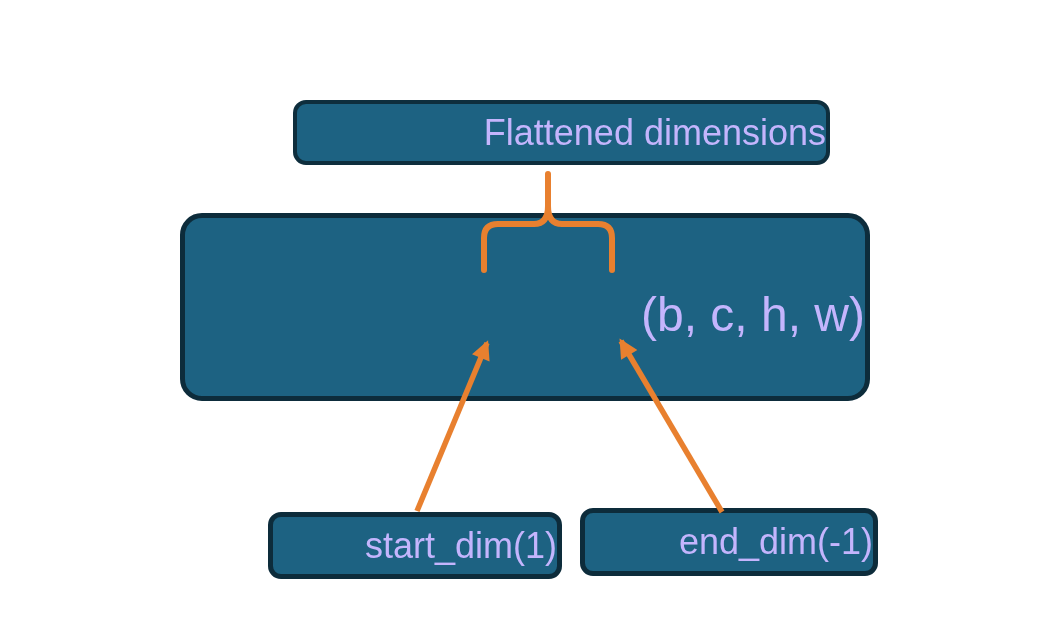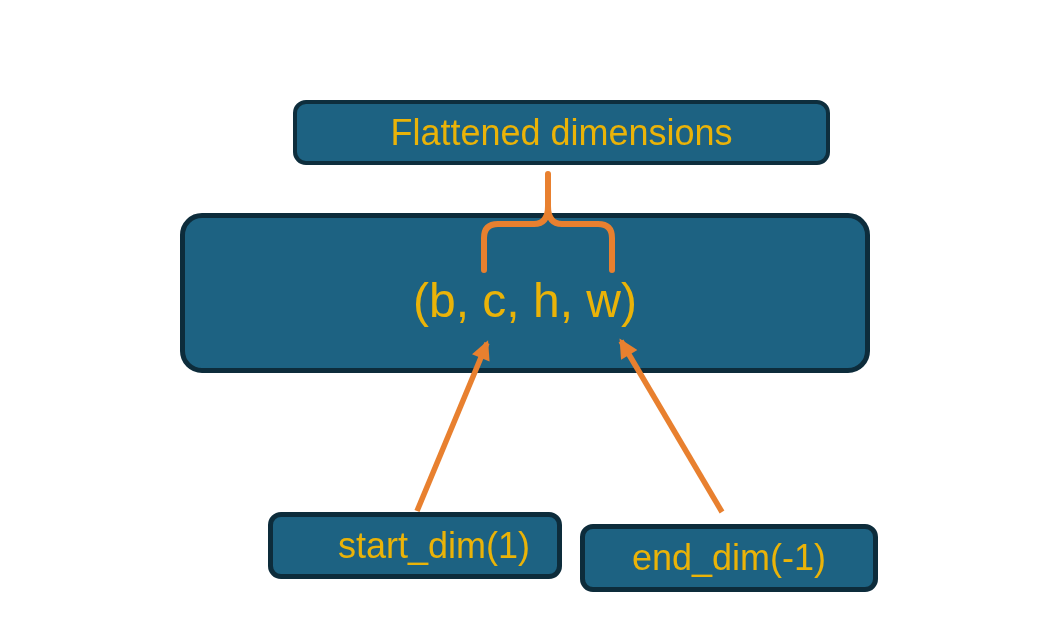--- a/index.html
+++ b/index.html
@@ -7,47 +7,47 @@
     position: relative;
     width: 1038px;
     height: 632px;
     background: #ffffff;
     font-family: "Liberation Sans", sans-serif;
     overflow: hidden;
   }
   .node {
     position: absolute;
     background: #1d6282;
-    color: #eab308;
+    color: #c4b5fd;
     display: flex;
     align-items: center;
-    justify-content: center;
+    justify-content: flex-end;
     box-sizing: border-box;
     line-height: 1;
     white-space: nowrap;
   }
   .node-top {
     left: 293px; top: 100px; width: 537px; height: 65px;
     border: 4px solid #0e2e3d; border-radius: 13px;
     font-size: 36px;
   }
   .node-main {
-    left: 180px; top: 213px; width: 690px; height: 160px;
+    left: 180px; top: 213px; width: 690px; height: 188px;
     border: 5px solid #0d2c3b; border-radius: 22px;
     font-size: 48px;
     padding-top: 16px;
   }
   .node-start {
     left: 268px; top: 512px; width: 294px; height: 67px;
     border: 5px solid #0d2c3b; border-radius: 13px;
     font-size: 36px;
     padding-left: 38px;
   }
   .node-end {
-    left: 580px; top: 524px; width: 298px; height: 68px;
+    left: 580px; top: 508px; width: 298px; height: 68px;
     border: 5px solid #0d2c3b; border-radius: 13px;
     font-size: 36px;
   }
   .overlay {
     position: absolute;
     left: 0; top: 0;
     pointer-events: none;
   }
 </style>
 </head>

